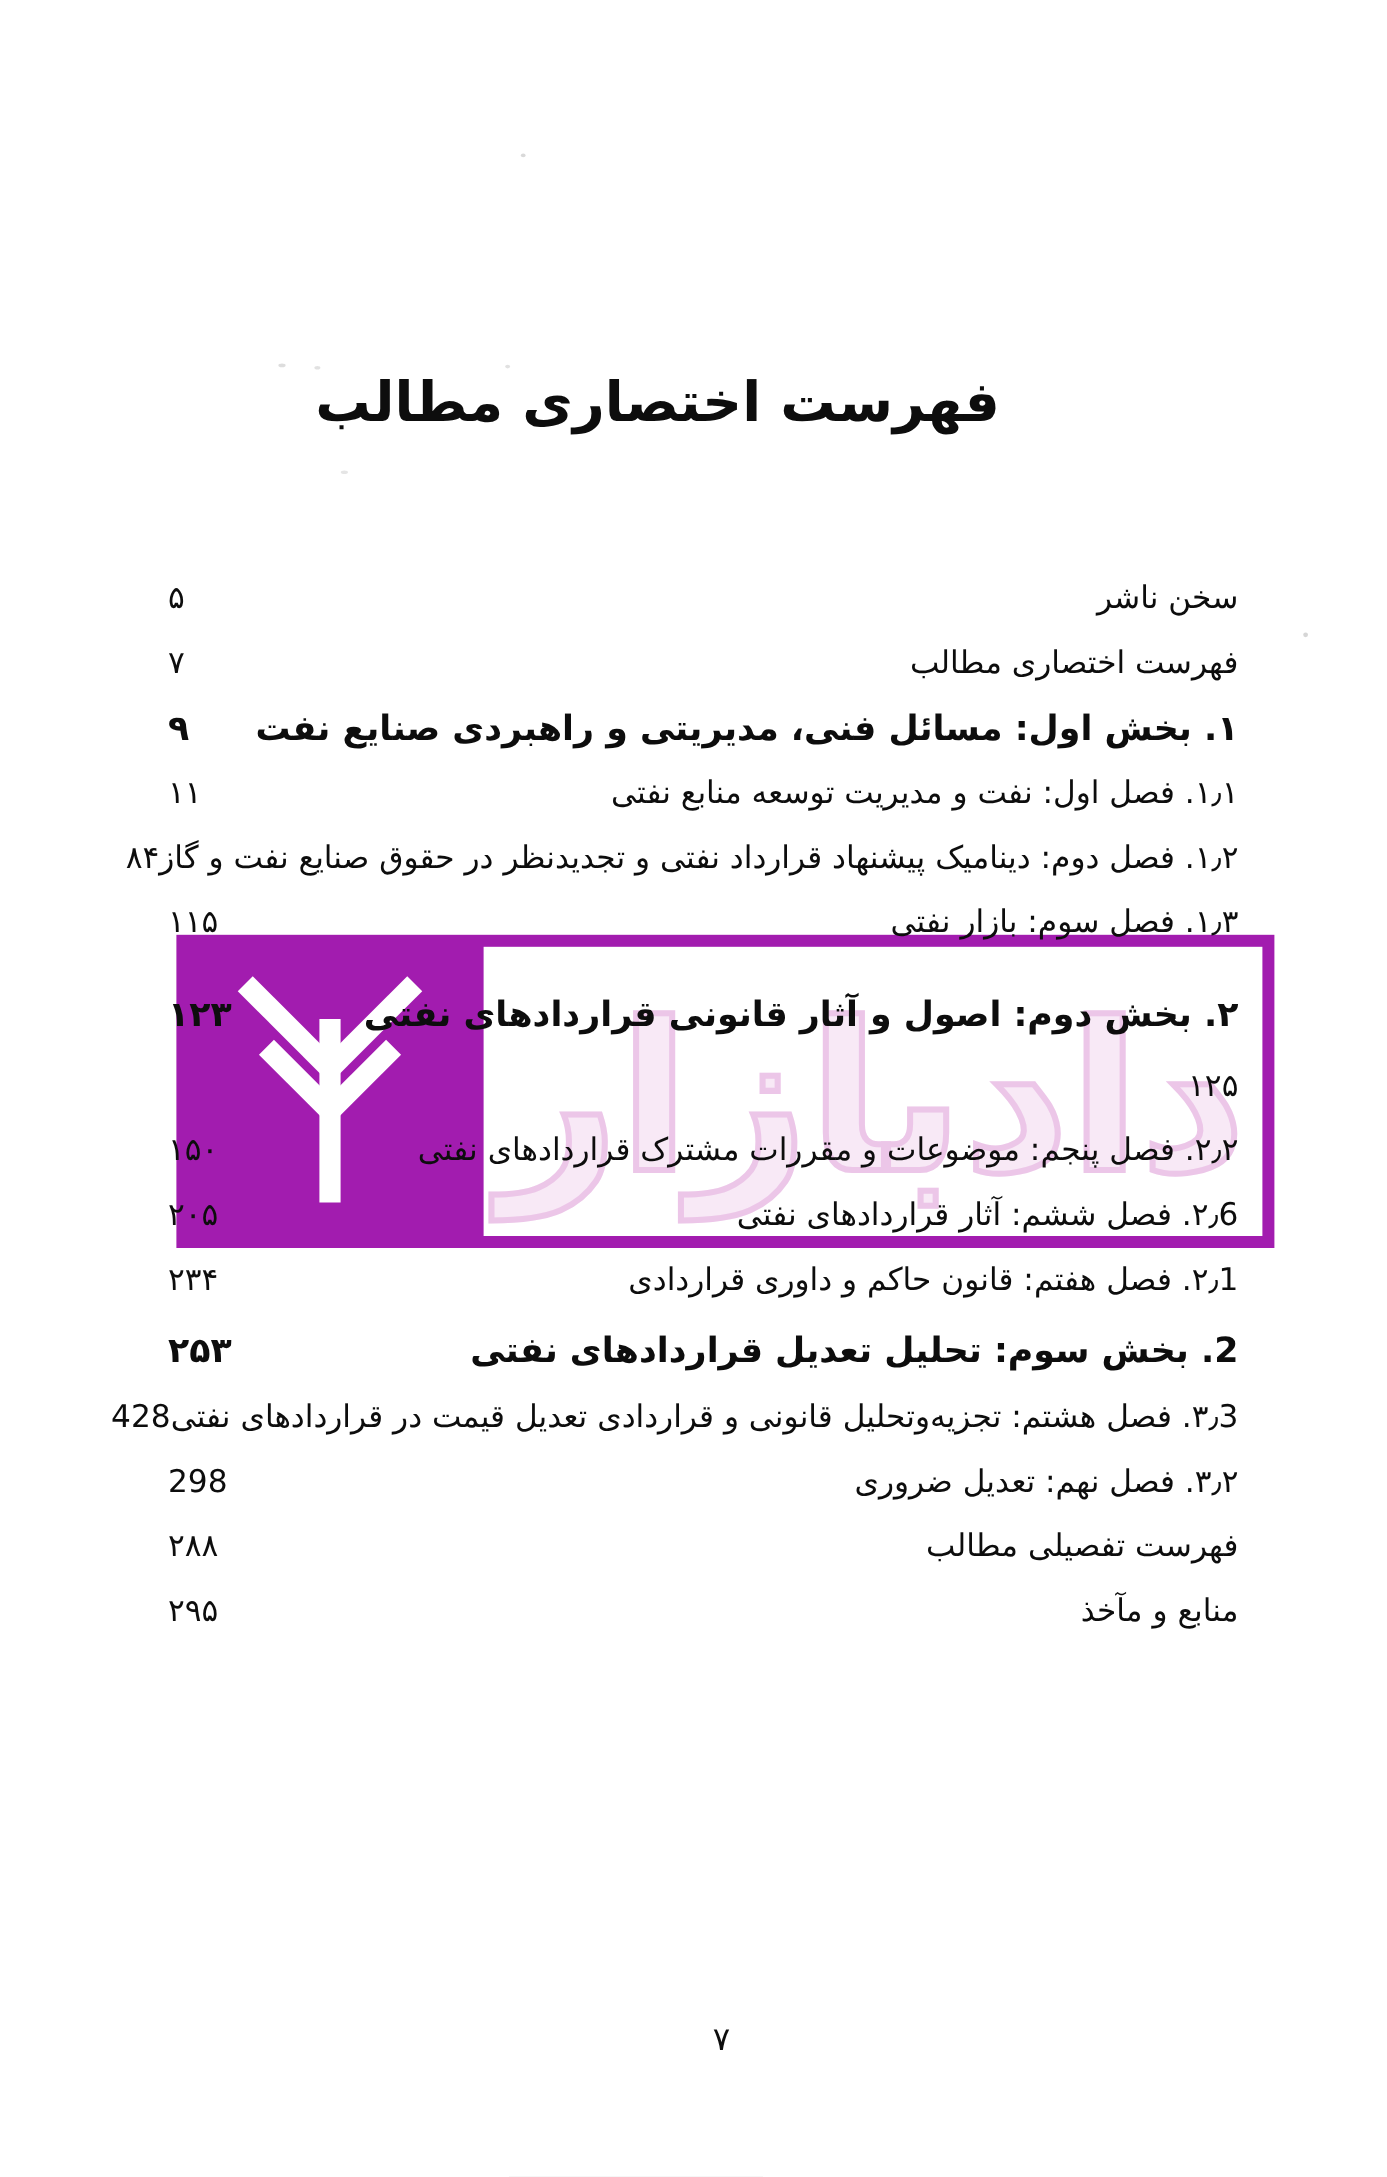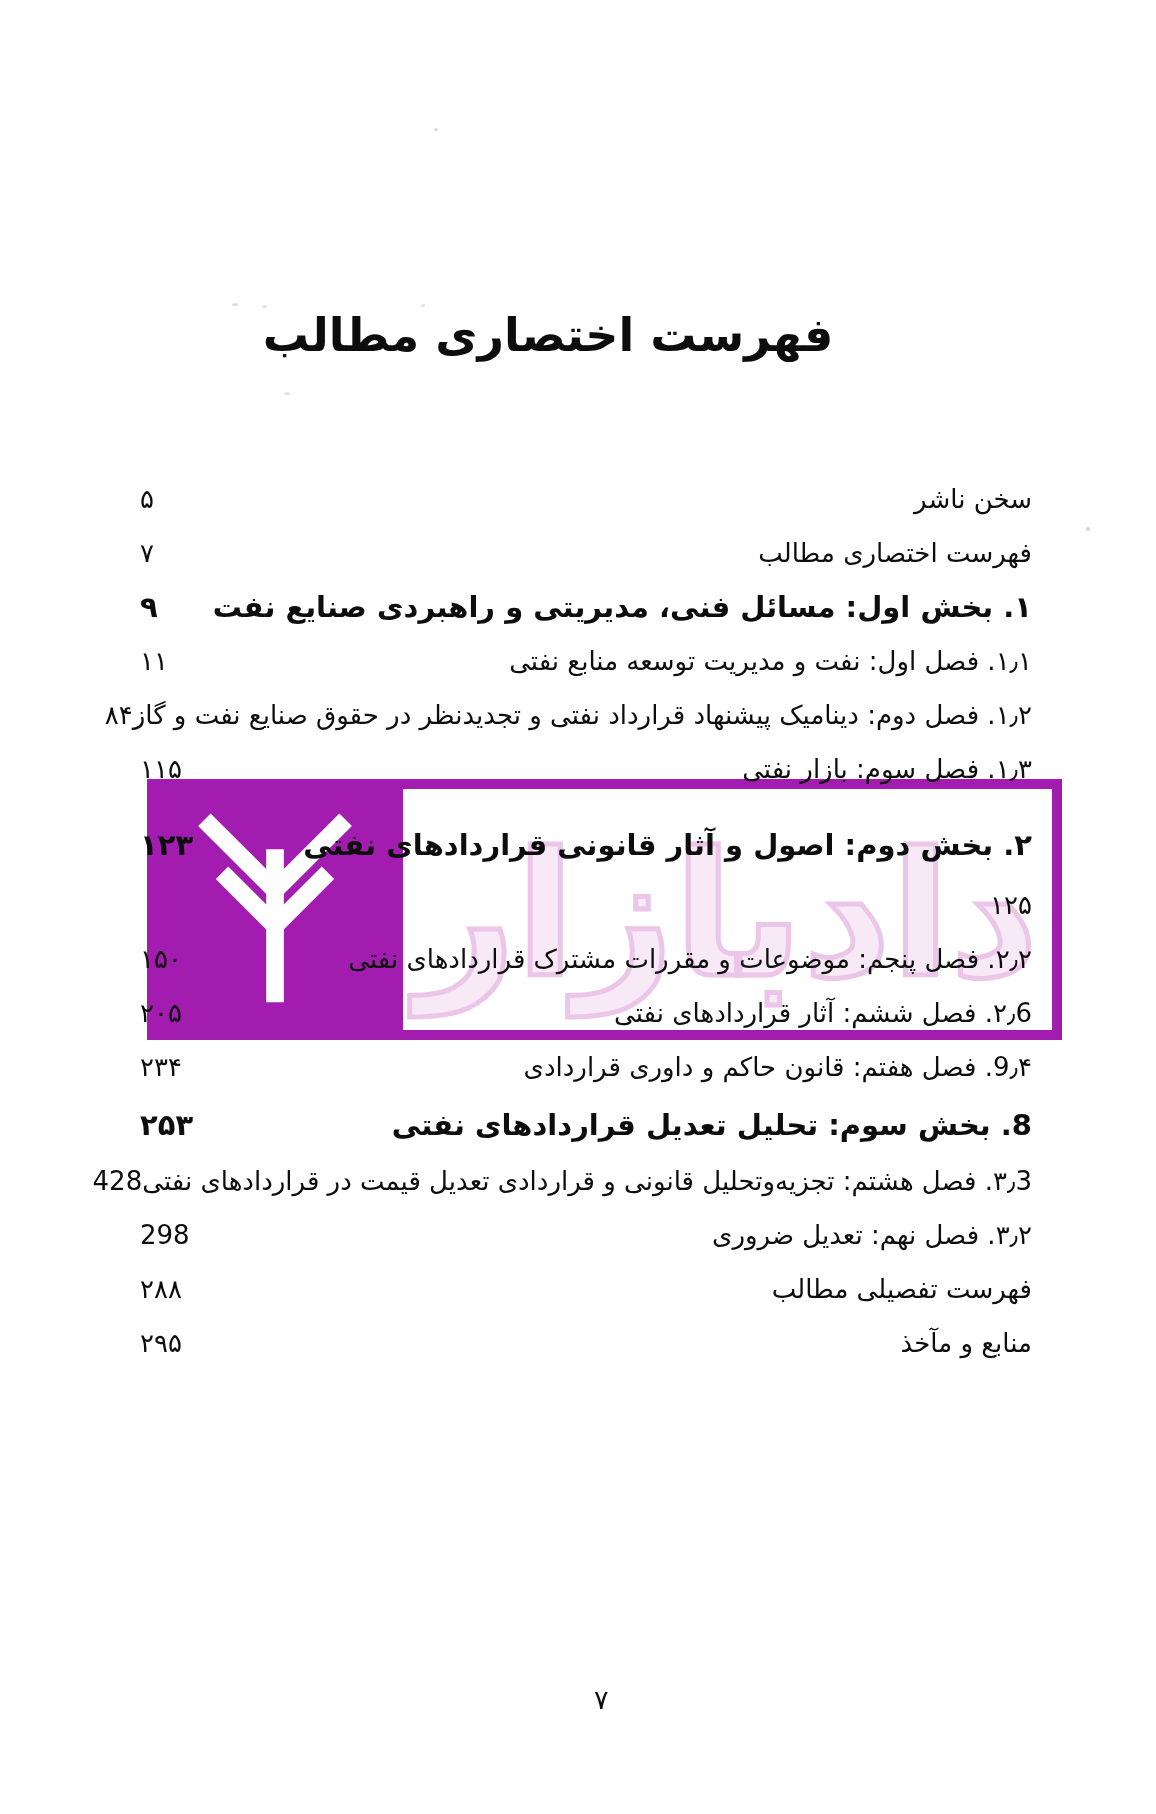--- a/index.html
+++ b/index.html
@@ -160,26 +160,26 @@
       <span class="row-title">۲٫۲. فصل پنجم: موضوعات و مقررات مشترک قراردادهای نفتی</span>
       <span class="row-page">۱۵۰</span>
     </div>
 
     <div class="toc-row">
       <span class="row-title">۲٫6. فصل ششم: آثار قراردادهای نفتی</span>
       <span class="row-page">۲۰۵</span>
     </div>
 
     <div class="toc-row">
-      <span class="row-title">9٫۴. فصل هفتم: قانون حاکم و داوری قراردادی</span>
+      <span class="row-title">۲٫1. فصل هفتم: قانون حاکم و داوری قراردادی</span>
       <span class="row-page">۲۳۴</span>
     </div>
 
     <div class="toc-row section s3">
-      <span class="row-title">8. بخش سوم: تحلیل تعدیل قراردادهای نفتی</span>
+      <span class="row-title">2. بخش سوم: تحلیل تعدیل قراردادهای نفتی</span>
       <span class="row-page">۲۵۳</span>
     </div>
 
     <div class="toc-row">
       <span class="row-title">۳٫3. فصل هشتم: تجزیه‌وتحلیل قانونی و قراردادی تعدیل قیمت در قراردادهای نفتی</span>
       <span class="row-page">428</span>
     </div>
 
     <div class="toc-row">
       <span class="row-title">۳٫۲. فصل نهم: تعدیل ضروری</span>

